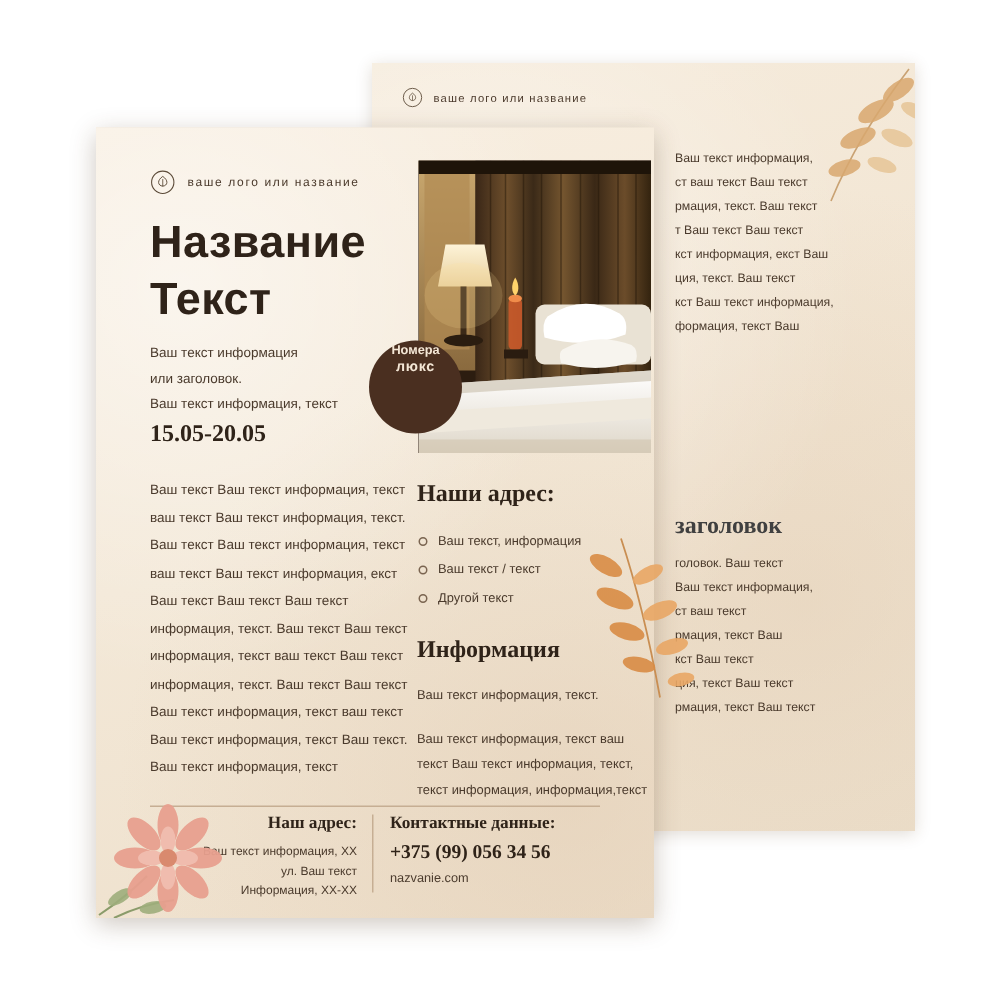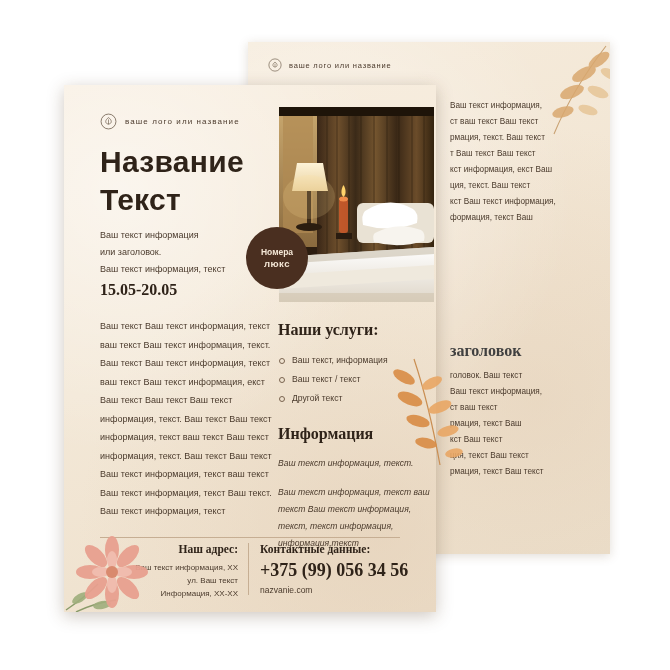--- a/index.html
+++ b/index.html
@@ -186,21 +186,20 @@
     left: 182px;
     top: 142px;
     width: 62px;
     height: 62px;
     border-radius: 50%;
     background: #4a2f20;
     color: #f4e7d6;
     display: flex;
     flex-direction: column;
     align-items: center;
-    justify-content: center;
     line-height: 12px;
   }
   .badge .b1 { font-size: 8.5px; font-weight: bold; }
   .badge .b2 { font-size: 9.5px; font-weight: bold; letter-spacing: 0.5px; }
 
   .section-title {
     font-family: "Liberation Serif", serif;
     font-weight: bold;
     font-size: 16px;
     color: #2f2319;
@@ -237,21 +236,20 @@
     position: absolute;
     left: 214px;
     top: 340px;
     width: 155px;
   }
   .info-block p {
     margin: 12px 0 0 0;
     font-size: 8.6px;
     line-height: 17px;
     color: #4a3a2c;
-    font-style: italic;
   }
 
   .footer-divider {
     position: absolute;
     left: 36px;
     top: 452px;
     width: 300px;
     height: 1px;
     background: #c6ae93;
   }
@@ -283,21 +281,21 @@
   .contact-title {
     font-family: "Liberation Serif", serif;
     font-weight: bold;
     font-size: 11.5px;
     color: #2f2319;
     margin-bottom: 5px;
   }
   .contact-phone {
     font-family: "Liberation Serif", serif;
     font-weight: bold;
-    font-size: 18px;
+    font-size: 13px;
     color: #2f2319;
     margin-bottom: 4px;
   }
   .contact-site {
     font-size: 8.5px;
     color: #4a3a2c;
   }
   .vdivider {
     position: absolute;
     left: 184px;
@@ -469,21 +467,21 @@
       <div>Ваш текст информация</div>
       <div>или заголовок.</div>
       <div>Ваш текст информация, текст</div>
     </div>
 
     <div class="date">15.05-20.05</div>
 
     <div class="body-text">Ваш текст Ваш текст информация, текст ваш текст  Ваш текст информация, текст. Ваш текст Ваш текст информация, текст ваш текст Ваш текст информация, екст Ваш текст Ваш текст  Ваш текст информация, текст. Ваш текст Ваш текст информация, текст ваш текст Ваш текст информация, текст. Ваш текст  Ваш текст Ваш текст информация, текст ваш текст Ваш текст информация, текст Ваш текст. Ваш текст информация, текст</div>
 
     <div class="services">
-      <div class="section-title">Наши услуги:</div>
+      <div class="section-title">Наши адрес:</div>
       <ul>
         <li>Ваш текст, информация</li>
         <li>Ваш текст / текст</li>
         <li>Другой текст</li>
       </ul>
     </div>
 
     <div class="info-block">
       <div class="section-title">Информация</div>
       <p>Ваш текст информация, текст.</p>

